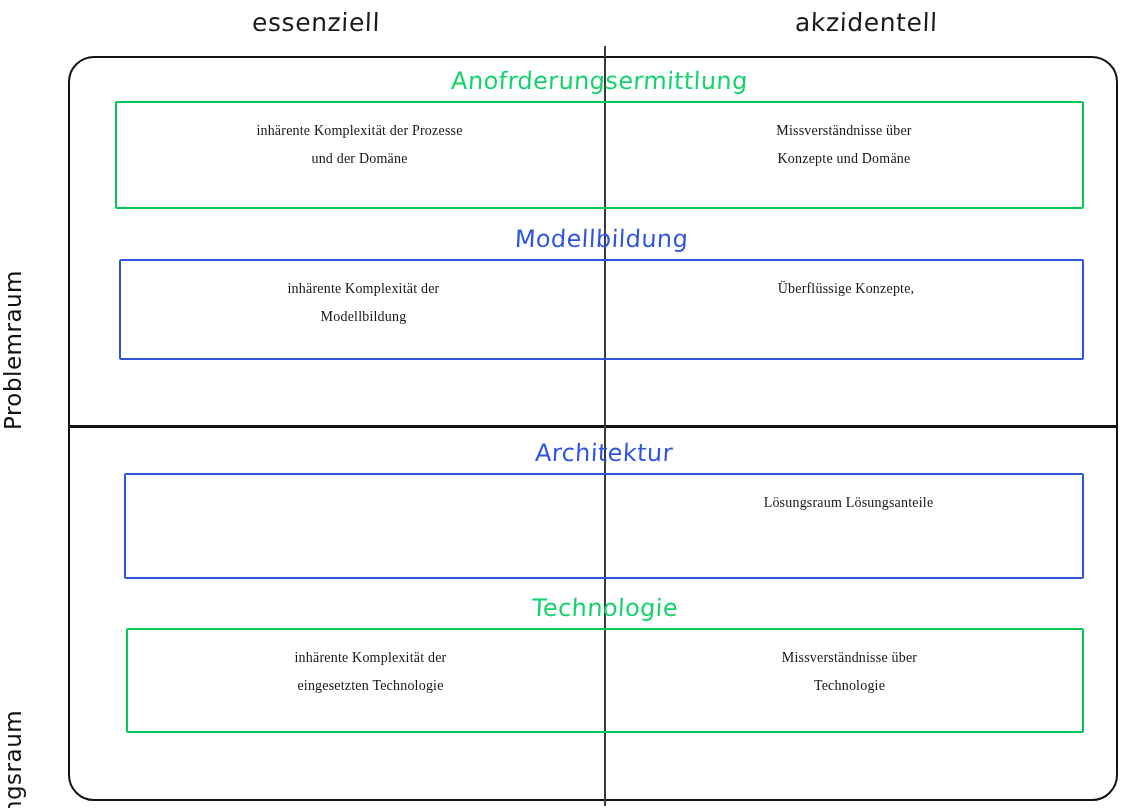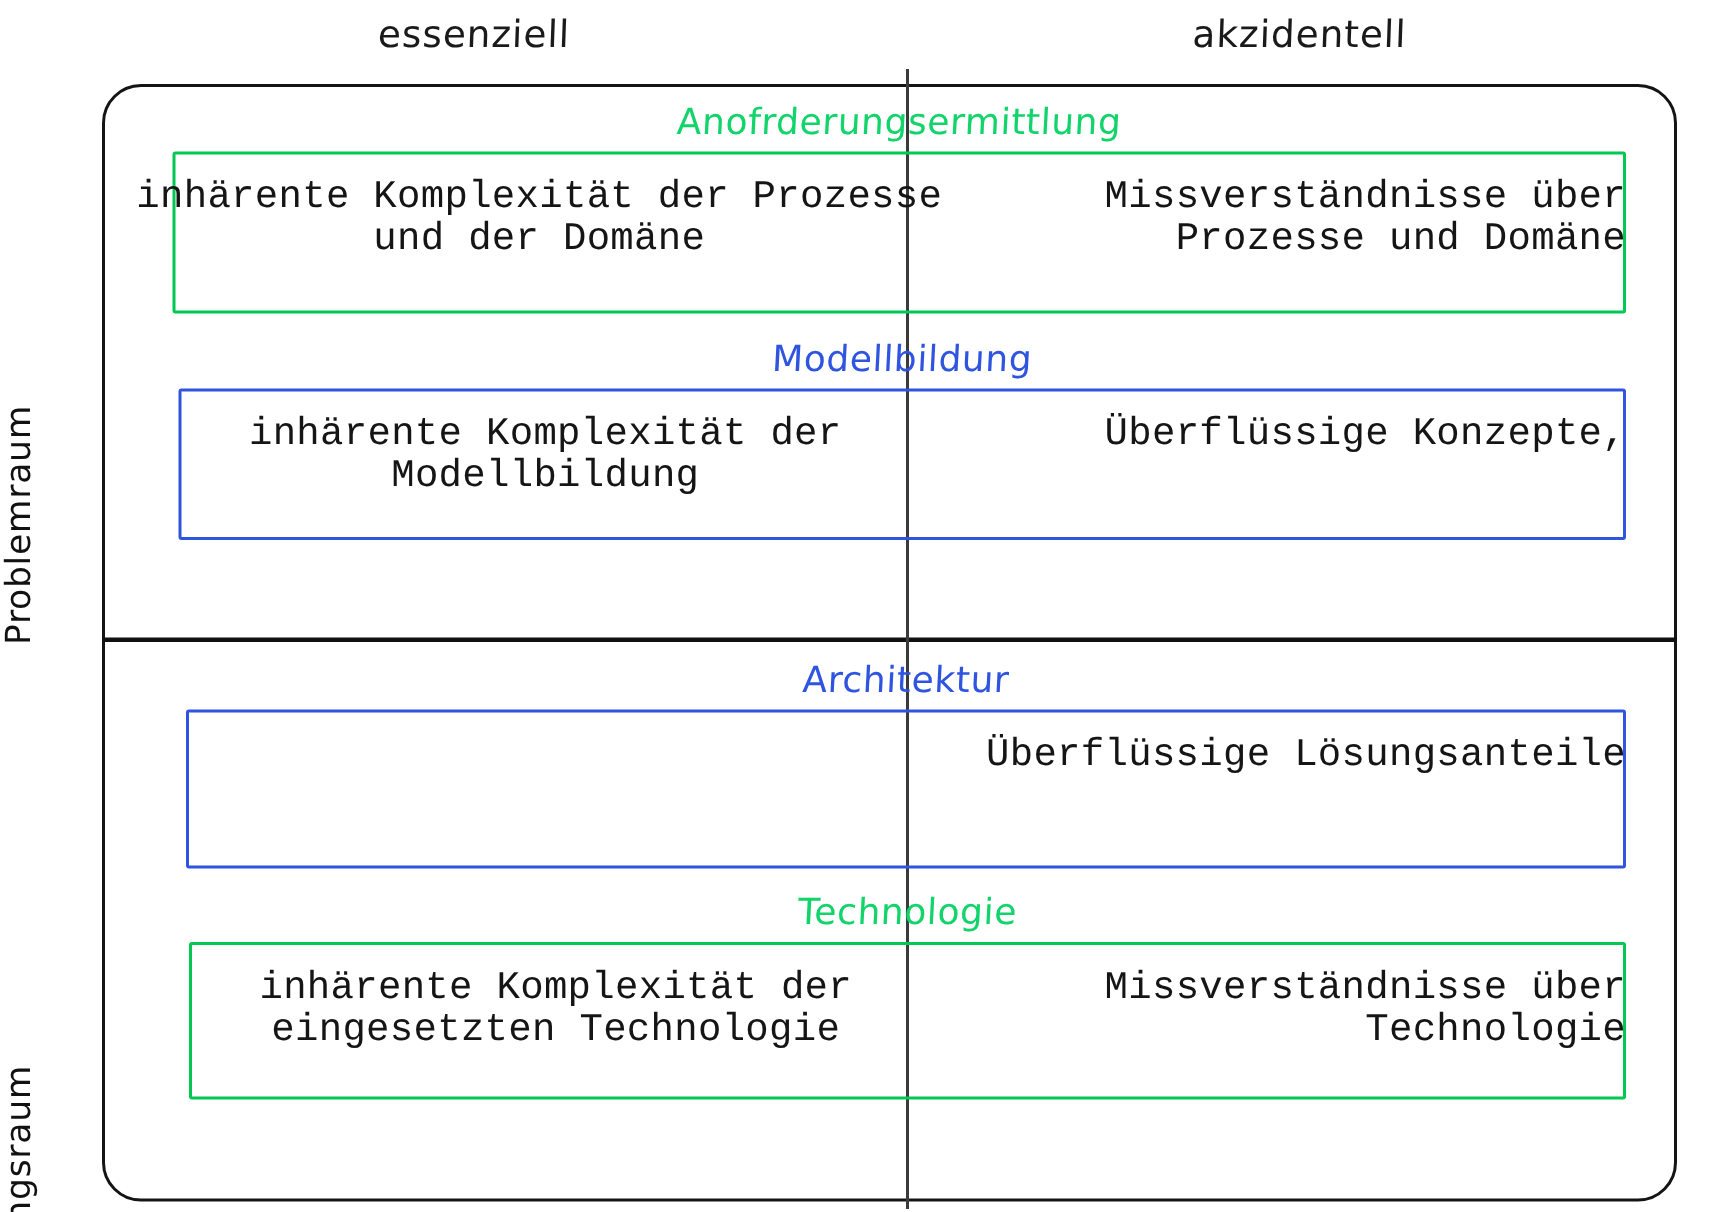--- a/index.html
+++ b/index.html
@@ -126,25 +126,25 @@
     top: 0;
     bottom: 0;
     display: flex;
     flex-direction: column;
     align-items: center;
     justify-content: flex-start;
     padding-top: 16px;
     box-sizing: border-box;
   }
   .cell.left  { left: 0;     width: 489px; }
-  .cell.right { left: 489px; right: 0; align-items: flex-end; }
+  .cell.right { left: 489px; right: 0; }
 
   .cell-line {
-    font-family: Liberation Mono, monospace;
-    font-size: 26px;
+    font-family: Liberation Serif, serif;
+    font-size: 14px;
     line-height: 28px;
     color: #151515;
     text-align: center;
     white-space: nowrap;
     letter-spacing: 0.2px;
   }
 
   
   #block-anforderungsermittlung { left: 115px; top: 101px; width: 969px; height: 108px; }
   #block-modellbildung          { left: 119px; top: 259px; width: 965px; height: 101px; }
@@ -168,41 +168,41 @@
 
   <div class="block green" id="block-anforderungsermittlung">
     <div class="block-title">Anofrderungsermittlung</div>
     <div class="block-box"></div>
     <div class="cell left">
       <div class="cell-line">inhärente Komplexität der Prozesse</div>
       <div class="cell-line">und der Domäne</div>
     </div>
     <div class="cell right">
       <div class="cell-line">Missverständnisse über</div>
-      <div class="cell-line">Prozesse und Domäne</div>
+      <div class="cell-line">Konzepte und Domäne</div>
     </div>
   </div>
 
   <div class="block blue" id="block-modellbildung">
     <div class="block-title">Modellbildung</div>
     <div class="block-box"></div>
     <div class="cell left">
       <div class="cell-line">inhärente Komplexität der</div>
       <div class="cell-line">Modellbildung</div>
     </div>
     <div class="cell right">
       <div class="cell-line">Überflüssige Konzepte,</div>
     </div>
   </div>
 
   <div class="block blue" id="block-architektur">
     <div class="block-title">Architektur</div>
     <div class="block-box"></div>
     <div class="cell right">
-      <div class="cell-line">Überflüssige Lösungsanteile</div>
+      <div class="cell-line">Lösungsraum Lösungsanteile</div>
     </div>
   </div>
 
   <div class="block green" id="block-technologie">
     <div class="block-title">Technologie</div>
     <div class="block-box"></div>
     <div class="cell left">
       <div class="cell-line">inhärente Komplexität der</div>
       <div class="cell-line">eingesetzten Technologie</div>
     </div>

